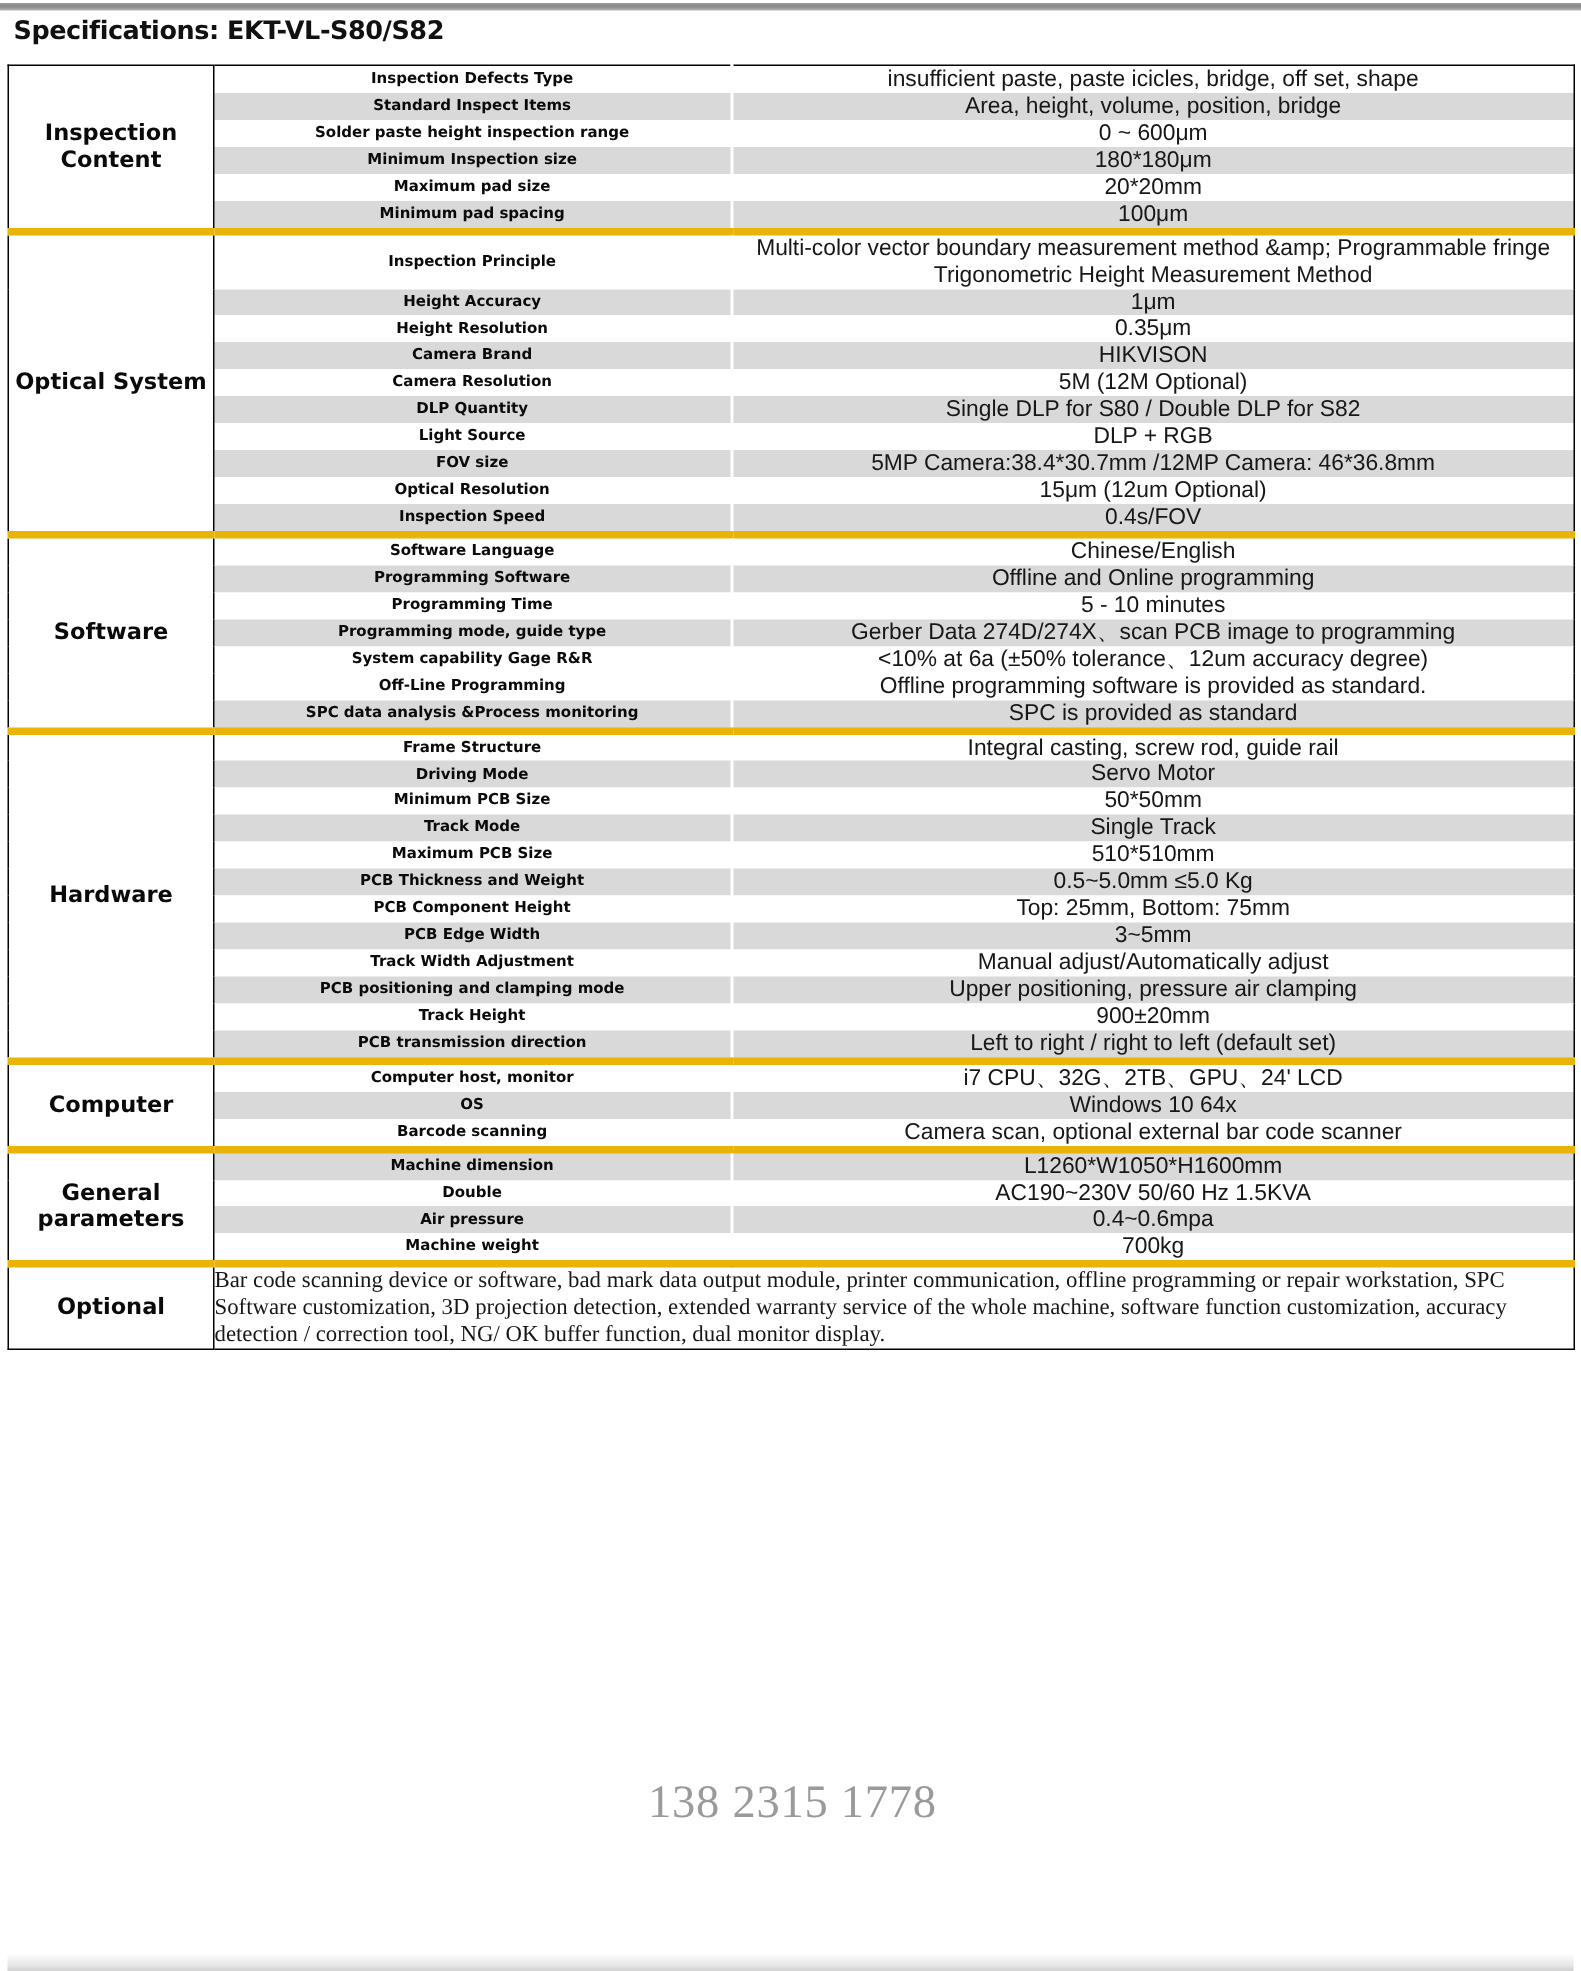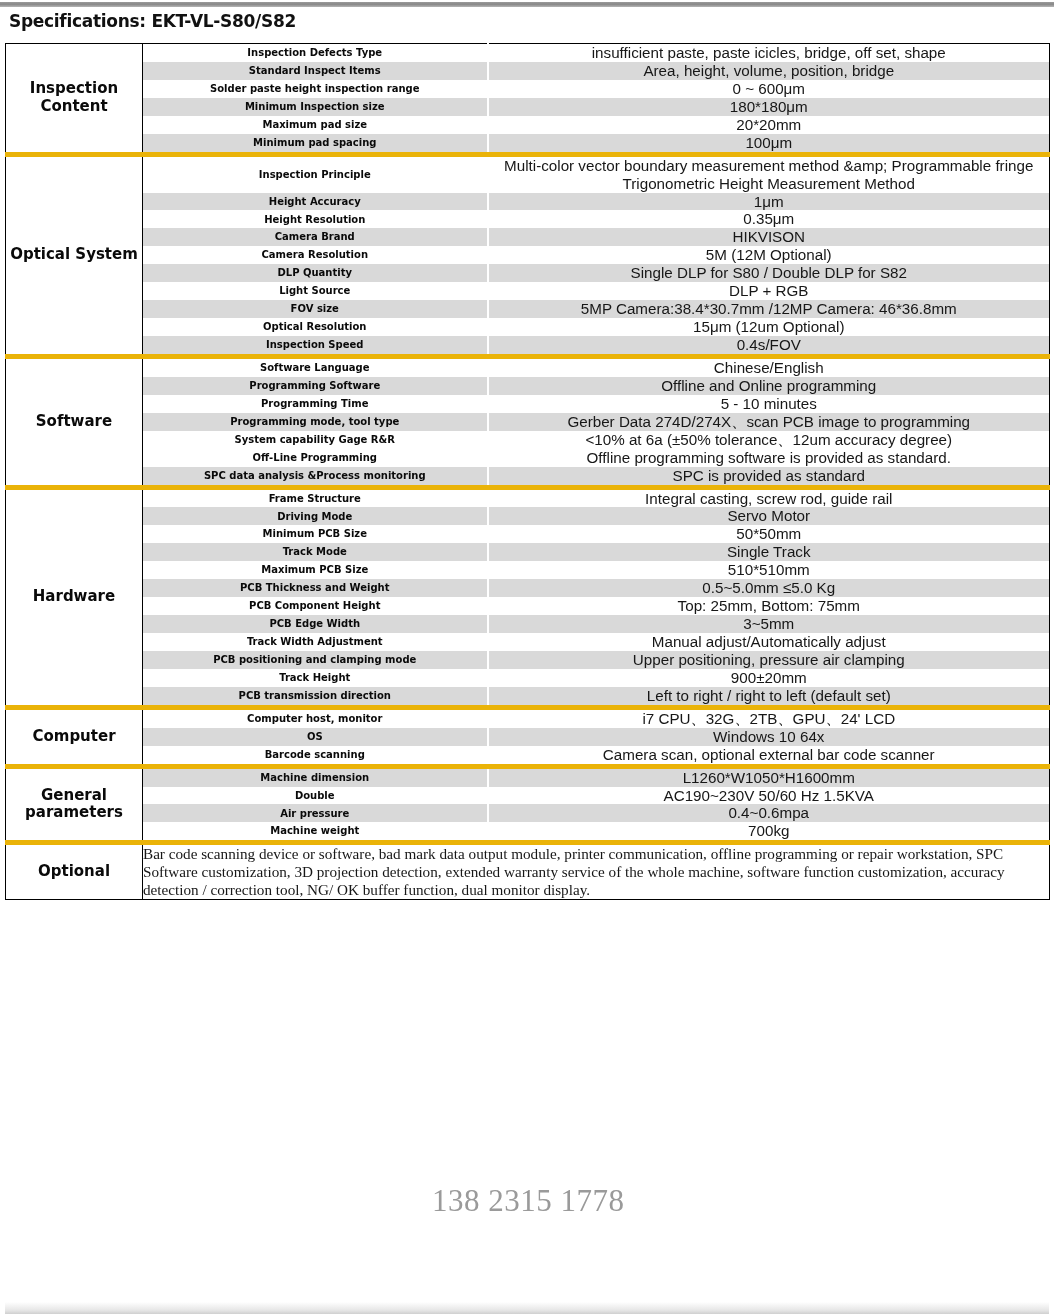--- a/index.html
+++ b/index.html
@@ -226,21 +226,21 @@
       </tr>
       <tr class="shaded">
         <td class="label-cell">Programming Software</td>
         <td class="value-cell">Offline and Online programming</td>
       </tr>
       <tr class="plain">
         <td class="label-cell">Programming Time</td>
         <td class="value-cell">5 - 10 minutes</td>
       </tr>
       <tr class="shaded">
-        <td class="label-cell">Programming mode, tool type</td>
+        <td class="label-cell">Programming mode, guide type</td>
         <td class="value-cell">Gerber Data 274D/274X、scan PCB image to programming</td>
       </tr>
       <tr class="plain">
         <td class="label-cell">System capability Gage R&amp;R</td>
         <td class="value-cell">&lt;10% at 6a (±50% tolerance、12um accuracy degree)</td>
       </tr>
       <tr class="plain">
         <td class="label-cell">Off-Line Programming</td>
         <td class="value-cell">Offline programming software is provided as standard.</td>
       </tr>

